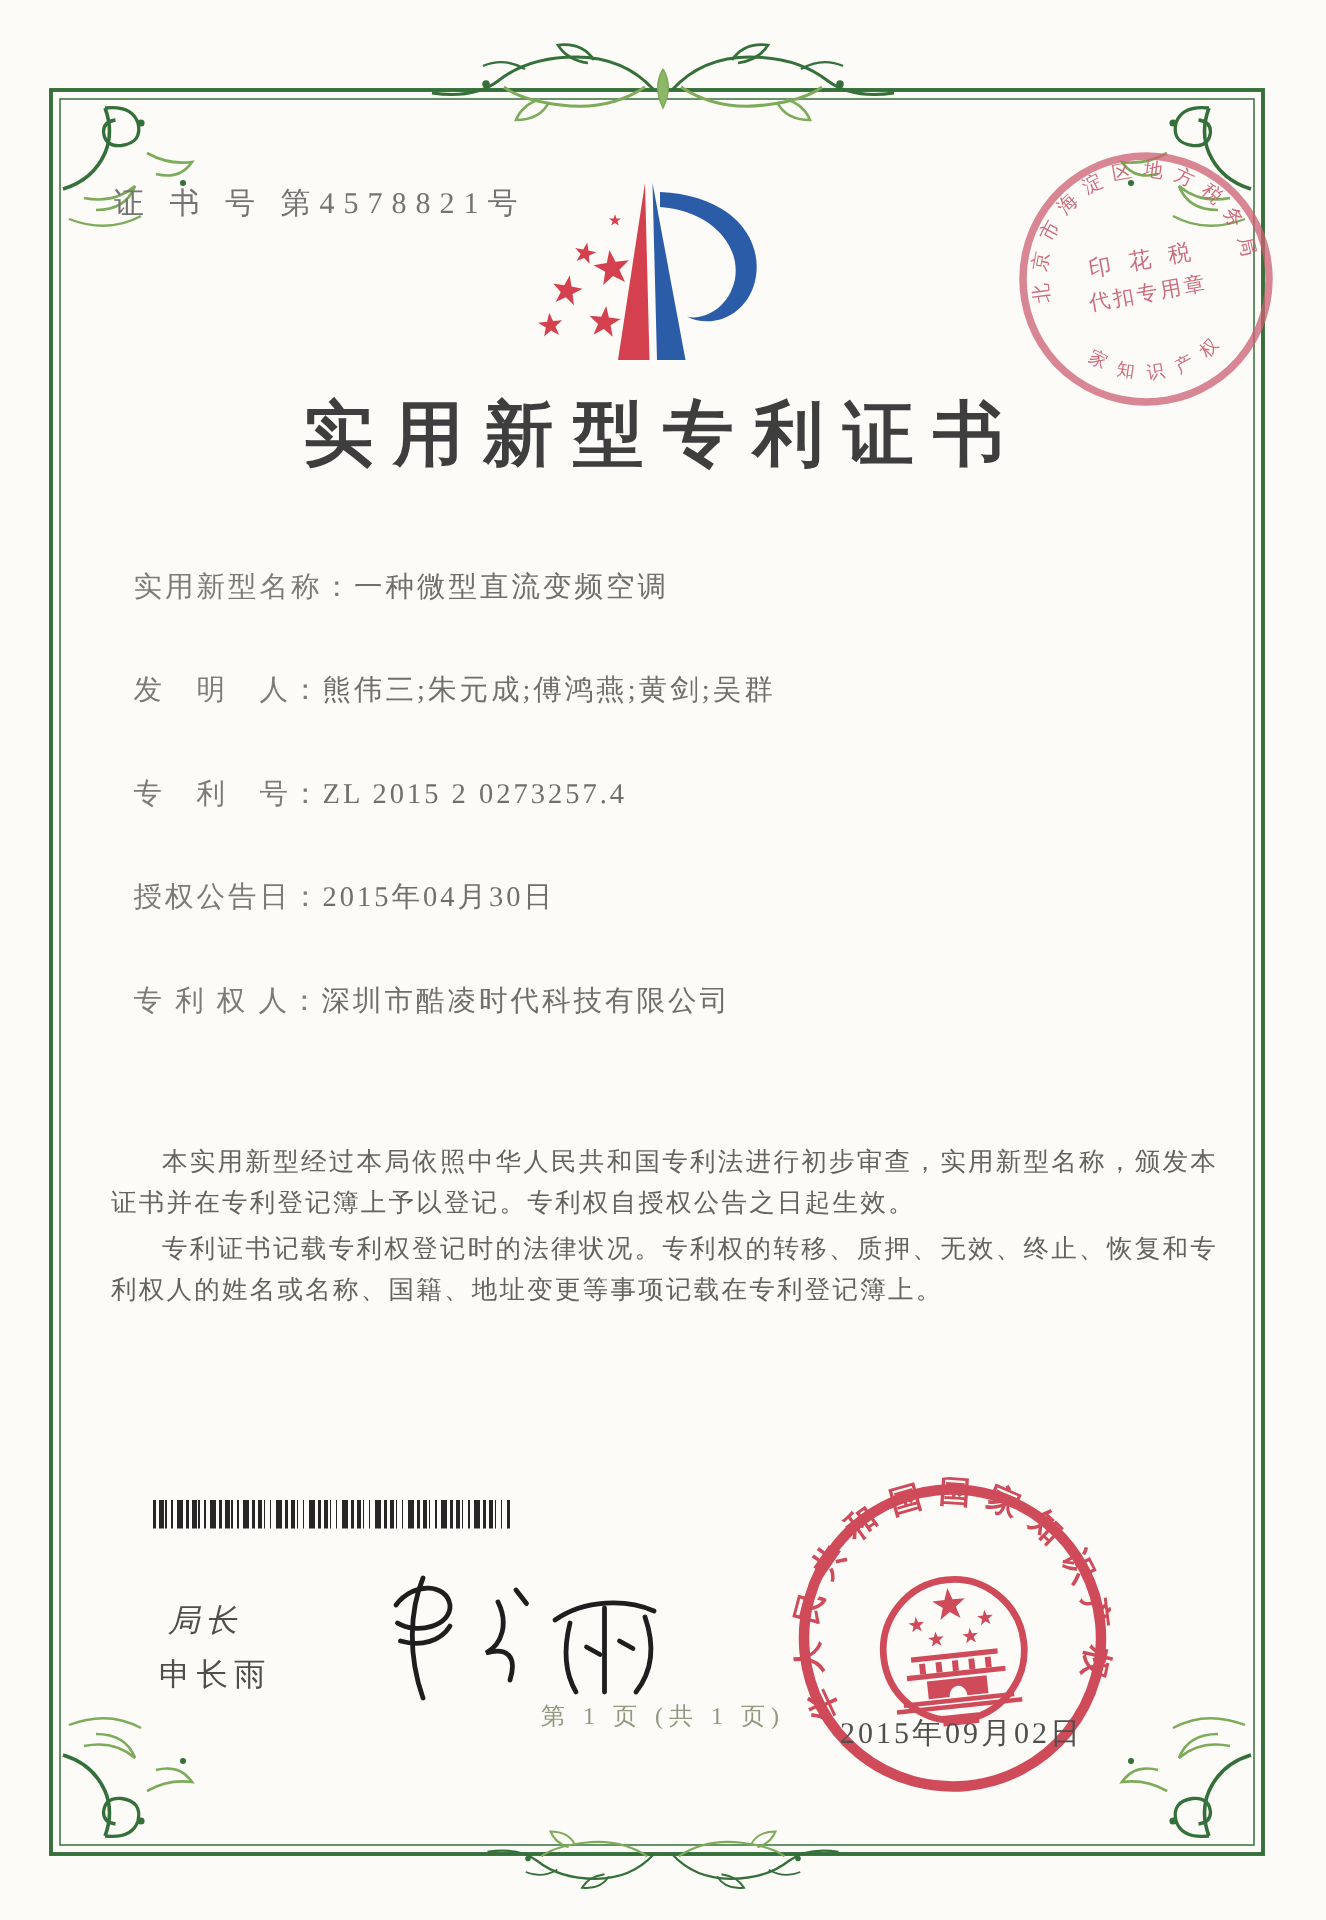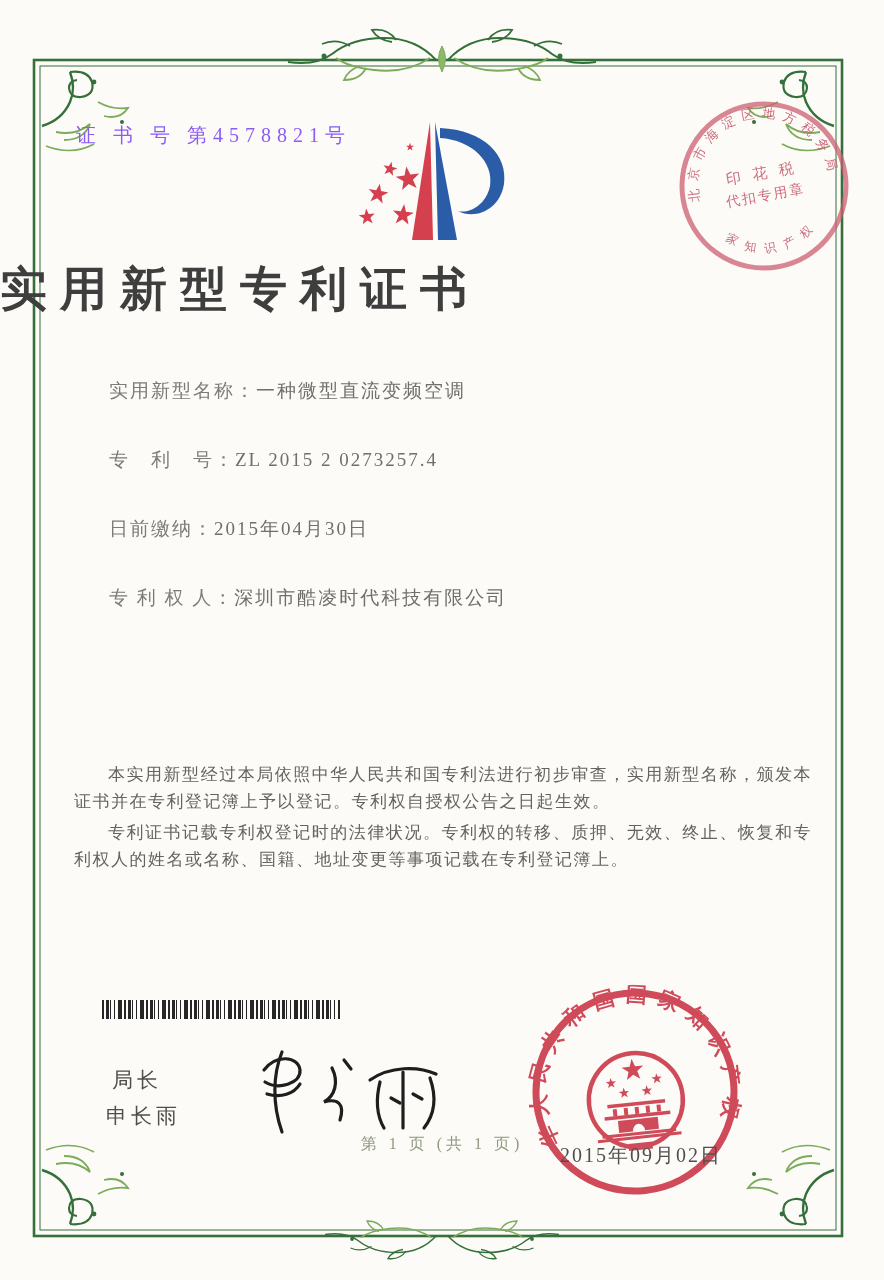--- a/index.html
+++ b/index.html
@@ -13,39 +13,39 @@
 
   
   .frame{position:absolute;left:0;top:0;width:884px;height:1280px;}
   .frame .dk{stroke:#35703b;}
   .frame .lt{stroke:#7cab59;}
   .frame .dkf{fill:#35703b;}
 
   
   .cert-no{
     position:absolute;left:76px;top:122px;
-    font-size:20px;letter-spacing:6px;color:#8b5cf6;
+    font-size:20px;letter-spacing:6px;color:#737373;
   }
 
   
   .logo{position:absolute;left:340px;top:116px;width:205px;height:134px;}
 
   
   .tax-stamp{position:absolute;left:676px;top:98px;width:176px;height:176px;transform:rotate(-10deg);opacity:.88;}
   .tax-stamp text{fill:#c6596c;font-family:"Liberation Serif","DejaVu Serif",serif;}
 
   
   .title{
     position:absolute;left:0;top:258px;width:884px;margin:0;
-    font-size:47px;font-weight:600;color:#3e3e3e;
+    text-align:center;font-size:47px;font-weight:600;color:#3e3e3e;
     letter-spacing:13px;
   }
 
   
-  .fields{position:absolute;left:89px;top:378px;width:700px;margin-left:20px;}
+  .fields{position:absolute;left:89px;top:378px;width:700px;}
   .field-row{height:26px;margin-bottom:43px;font-size:19px;letter-spacing:2px;color:#787876;white-space:nowrap;}
   .flabel{color:#7b7b78;}
   .fvalue{color:#6f6f6c;}
 
   
   .paras{position:absolute;left:74px;top:762px;width:738px;}
   .paras p{
     margin:0 0 5px 0;text-indent:2em;text-align:justify;
     font-size:17px;line-height:26.5px;color:#63635f;letter-spacing:1.5px;
   }
@@ -54,21 +54,21 @@
   .barcode{
     position:absolute;left:102px;top:1000px;width:238px;height:19px;
     background:repeating-linear-gradient(90deg,
       #262626 0 2px, transparent 2px 4px,
       #262626 4px 7px, transparent 7px 8px,
       #262626 8px 9px, transparent 9px 12px,
       #262626 12px 13px, transparent 13px 16px,
       #262626 16px 20px, transparent 20px 22px);
   }
 
-  .role{position:absolute;left:112px;top:1066px;font-size:21px;letter-spacing:4px;color:#4e4e4c;}
+  .role{position:absolute;left:112px;top:1066px;font-size:21px;letter-spacing:4px;color:#4e4e4c;font-style:italic;}
   .name{position:absolute;left:106px;top:1102px;font-size:21px;letter-spacing:4px;color:#4e4e4c;font-family:Liberation Serif, serif;}
 
   .signature{position:absolute;left:252px;top:1040px;width:200px;height:100px;}
 
   
   .seal{position:absolute;left:528px;top:985px;width:214px;height:214px;transform:rotate(-6deg);opacity:.9;}
   .seal text{fill:#cb3848;font-family:"Liberation Serif","DejaVu Serif",serif;font-weight:bold;}
   .seal .red{fill:#cb3848;}
   .seal-date{
     position:absolute;left:560px;top:1142px;font-size:20px;letter-spacing:2px;color:#4f4f4d;
@@ -155,24 +155,27 @@
     <text x="0" y="14" font-size="14" text-anchor="middle" letter-spacing="2">代扣专用章</text>
   </svg>
 
   <h1 class="title">实用新型专利证书</h1>
 
   <div class="fields">
     <div class="field-row">
       <span class="flabel">实用新型名称：</span><span class="fvalue">一种微型直流变频空调</span>
     </div>
     <div class="field-row">
+      <span class="flabel">发　明　人：</span><span class="fvalue">熊伟三;朱元成;傅鸿燕;黄剑;吴群</span>
+    </div>
+    <div class="field-row">
       <span class="flabel">专　利　号：</span><span class="fvalue">ZL 2015 2 0273257.4</span>
     </div>
     <div class="field-row">
-      <span class="flabel">日前缴纳：</span><span class="fvalue">2015年04月30日</span>
+      <span class="flabel">授权公告日：</span><span class="fvalue">2015年04月30日</span>
     </div>
     <div class="field-row">
       <span class="flabel">专 利 权 人：</span><span class="fvalue">深圳市酷凌时代科技有限公司</span>
     </div>
   </div>
 
   <div class="paras">
     <p>本实用新型经过本局依照中华人民共和国专利法进行初步审查，实用新型名称，颁发本证书并在专利登记簿上予以登记。专利权自授权公告之日起生效。</p>
     <p>专利证书记载专利权登记时的法律状况。专利权的转移、质押、无效、终止、恢复和专利权人的姓名或名称、国籍、地址变更等事项记载在专利登记簿上。</p>
   </div>

